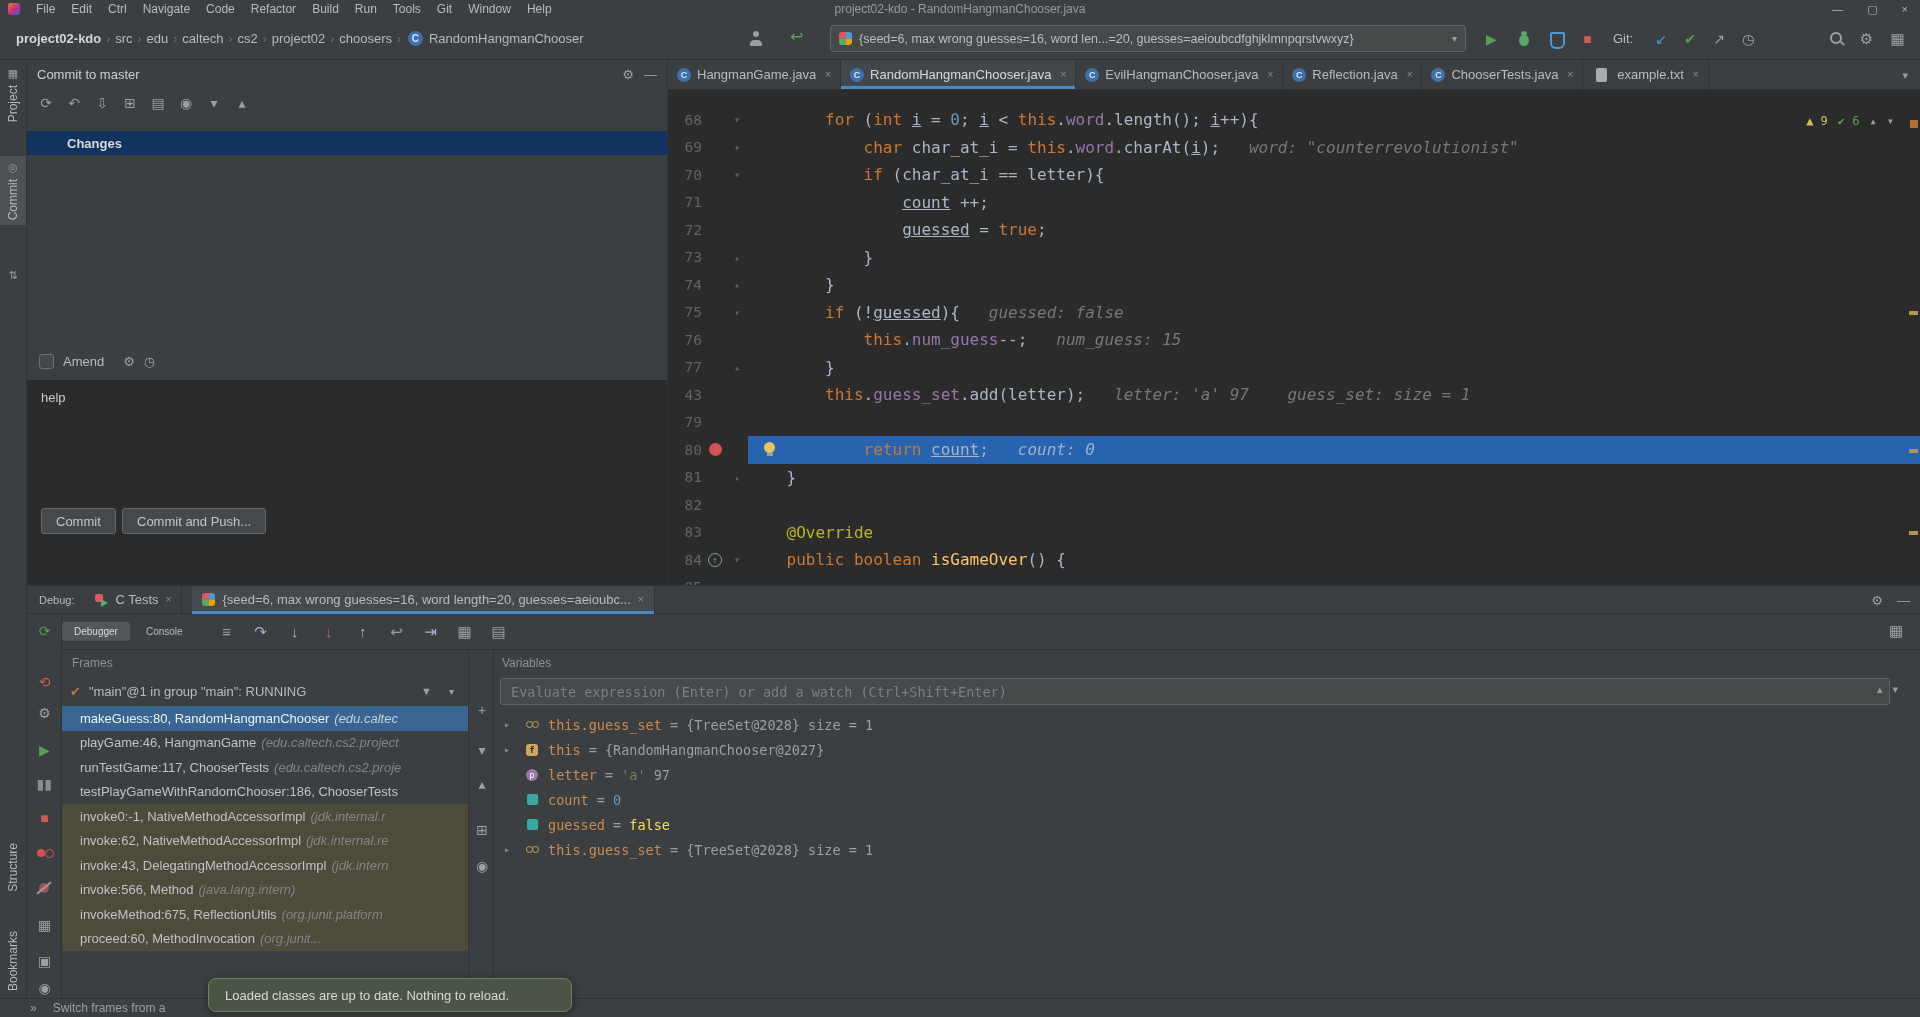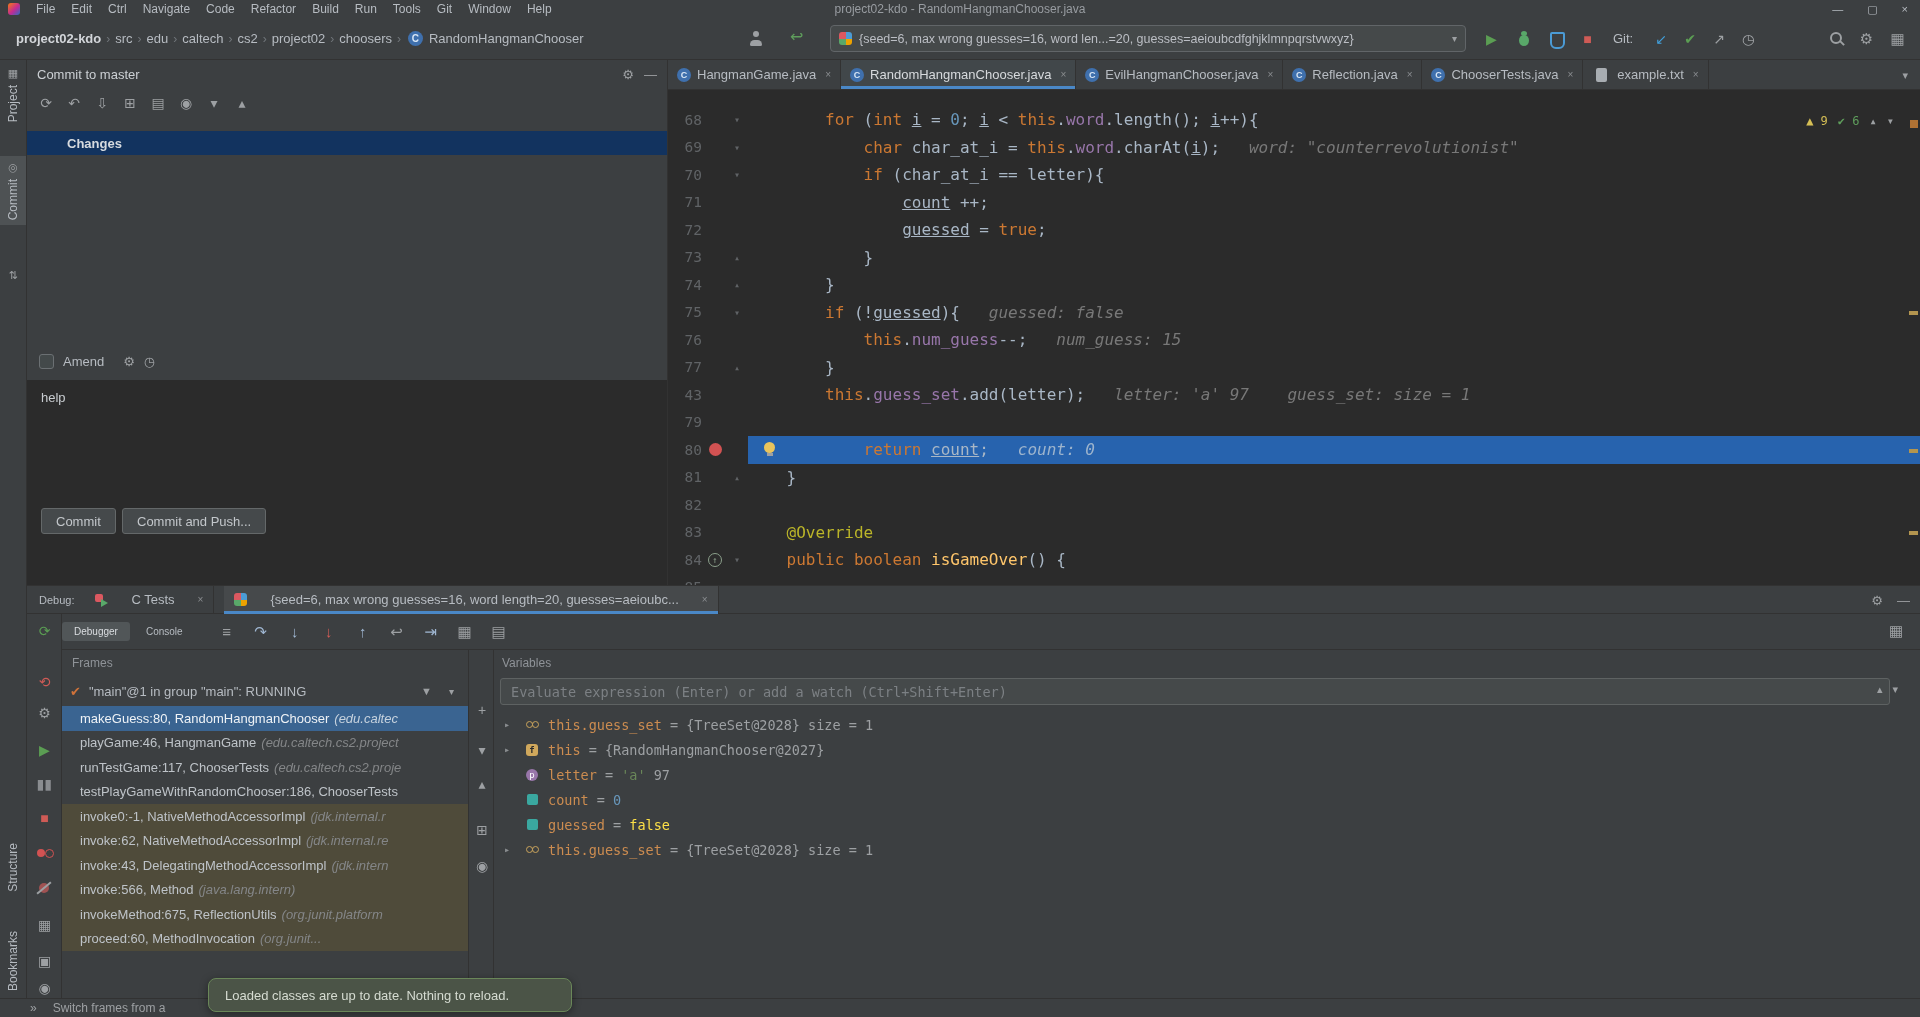--- a/index.html
+++ b/index.html
@@ -104,21 +104,21 @@
 .bulb::after{content:"";position:absolute;left:2.5px;top:11px;width:6px;height:3px;background:#9da0a3}
 #inspections{position:absolute;right:26px;top:8px;display:flex;align-items:center;gap:10px;font-size:12px;color:#9da0a3;z-index:2}
 .insp-warn{color:#d6bf55}.insp-ok{color:#5f9e5c}
 #err-stripe{position:absolute;right:0;top:0;width:14px;height:100%}
 .mark{position:absolute;right:2px;width:9px;height:4px;background:#b3954f}
 .mark.sq{width:8px;height:8px;background:#b07234}
 
 #debug{position:absolute;left:27px;top:585px;width:1893px;height:413px;background:#3c3f41;border-top:1px solid #323232}
 #debug-header{position:absolute;left:0;top:0;width:100%;height:28px;border-bottom:1px solid #323232;display:flex;align-items:center}
 #debug-label{margin-left:12px;font-size:11px;color:#b7bcc2}
-.dtab{height:28px;display:flex;align-items:center;gap:23px;padding:0 10px;border-right:1px solid #323232;font-size:13px;color:#b7bcc2;position:relative;margin-left:10px;white-space:nowrap}
+.dtab{height:28px;display:flex;align-items:center;gap:7px;padding:0 10px;border-right:1px solid #323232;font-size:13px;color:#b7bcc2;position:relative;margin-left:10px;white-space:nowrap}
 .dtab.selected{background:#46494b}
 .dtab.selected::after{content:"";position:absolute;left:0;bottom:0;width:100%;height:3px;background:#4a88c7}
 .dtab .close{font-size:10px;color:#8a8d90}
 .test-icon{position:relative;width:14px;height:14px;flex:none}
 .test-icon::before{content:"";position:absolute;left:1px;top:1px;width:8px;height:8px;border-radius:2px;background:#db5860}
 .test-icon::after{content:"";position:absolute;right:0;bottom:0;width:0;height:0;border-left:7px solid #59a869;border-top:4px solid transparent;border-bottom:4px solid transparent}
 #debug-header-icons{position:absolute;right:10px;top:0;height:28px;display:flex;align-items:center;gap:14px}
 #debug-header-icons .icon{font-size:13px}
 #debug-toolbar{position:absolute;left:35px;top:28px;width:1858px;height:36px;border-bottom:1px solid #323232;display:flex;align-items:center}
 .vtab{padding:4px 12px;font-size:10px;color:#b7bcc2;border-radius:3px;margin-right:4px}

